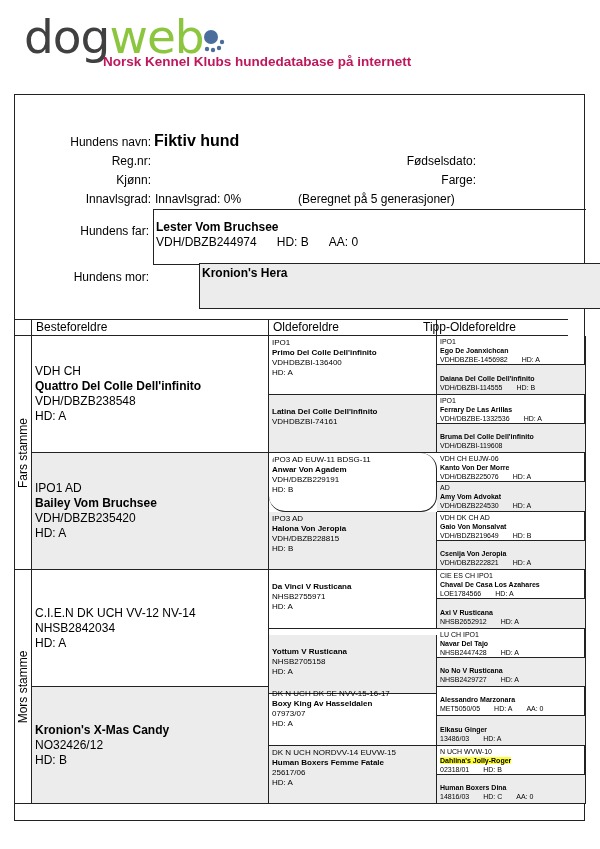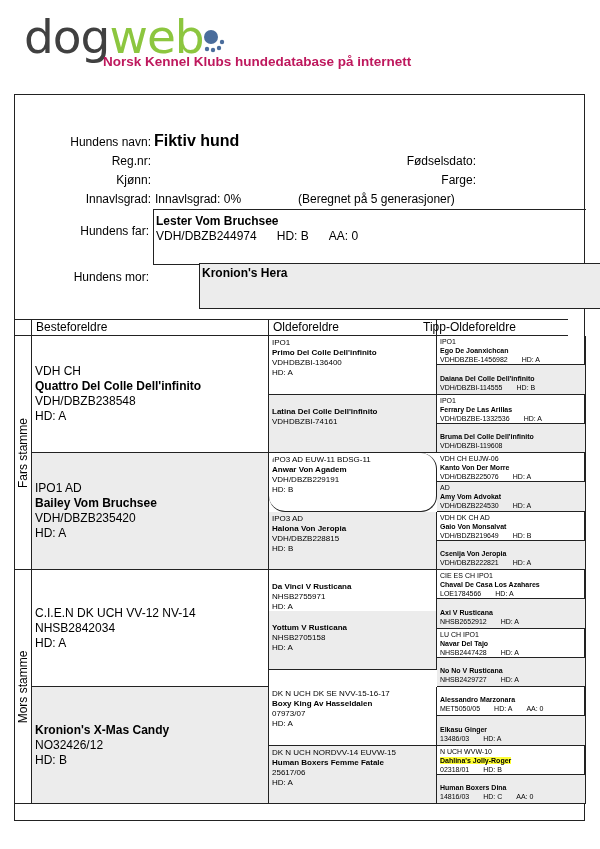--- a/index.html
+++ b/index.html
@@ -83,21 +83,21 @@
     <span style="position:absolute;left:465px;"></span>
   </div>
 
   <div class="info-row" style="top:97px;left:0;width:571px;height:16px;">
     <span class="lbl">Innavlsgrad:</span>
     <span class="val">Innavlsgrad: 0%</span>
     <span style="position:absolute;left:283px;">(Beregnet  på 5 generasjoner)</span>
   </div>
 
   <span class="parent-label" style="top:129px;">Hundens far:</span>
-  <div class="parent-box" style="top:114px;height:56px;padding-top:4px;">
+  <div class="parent-box" style="top:114px;height:56px;padding-top:10px;">
     <div class="bold">Lester Vom Bruchsee</div>
     <div>
       <span>VDH/DBZB244974</span><span class="gap" style="width:20px"></span><span>HD: B</span><span class="gap" style="width:20px"></span><span>AA: 0</span>
     </div>
   </div>
 
   <span class="parent-label" style="top:175px;">Hundens mor:</span>
   <div class="parent-box gray" style="top:168px;height:46px;padding-top:2px;margin-left:46px;">
     <div class="bold">Kronion's Hera</div>
   </div>
@@ -162,21 +162,21 @@
           <div class="bold">Halona Von Jeropia</div>
           <div>VDH/DBZB228815</div>
           <div>HD: B</div>
         </div>
         <div class="cell g2" style="top: 251px;">
           <div style="height:10px"></div>
           <div class="bold">Da Vinci V Rusticana</div>
           <div>NHSB2755971</div>
           <div>HD: A</div>
         </div>
-        <div class="cell g2 gray" style="top: 292px;">
+        <div class="cell g2 gray" style="top: 316px;">
           <div style="height:10px"></div>
           <div class="bold">Yottum V Rusticana</div>
           <div>NHSB2705158</div>
           <div>HD: A</div>
         </div>
         <div class="cell g2" style="top: 368px;">
           <div>DK N UCH DK SE NVV-15-16-17</div>
           <div class="bold">Boxy King Av Hasseldalen</div>
           <div>07973/07</div>
           <div>HD: A</div>

